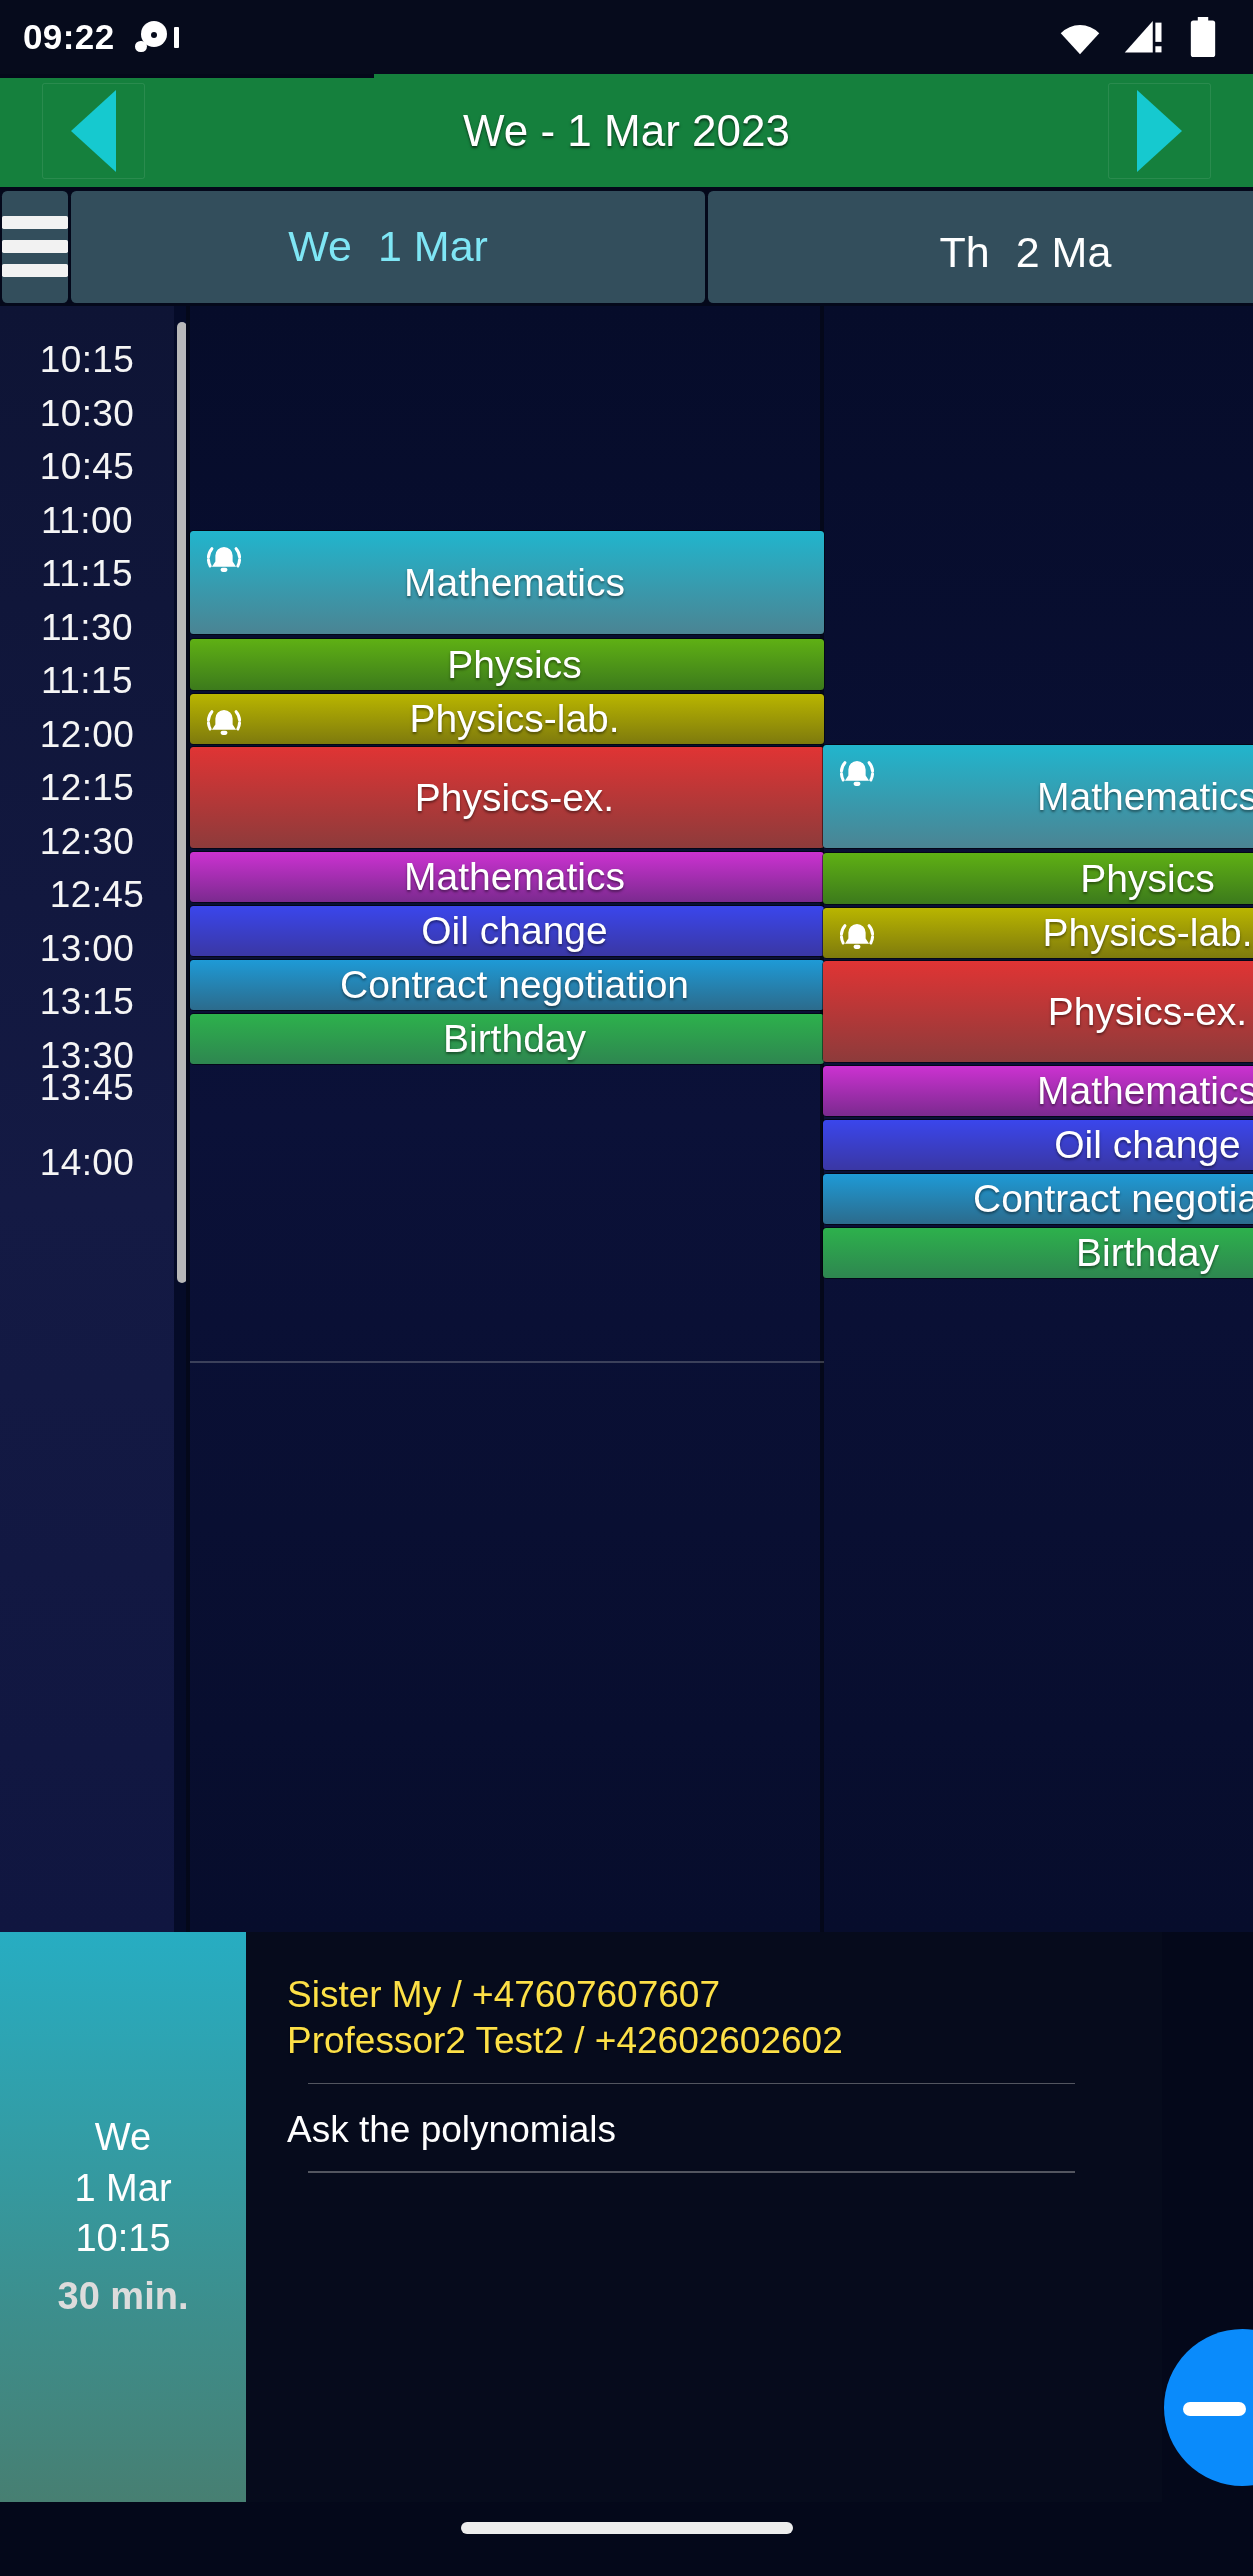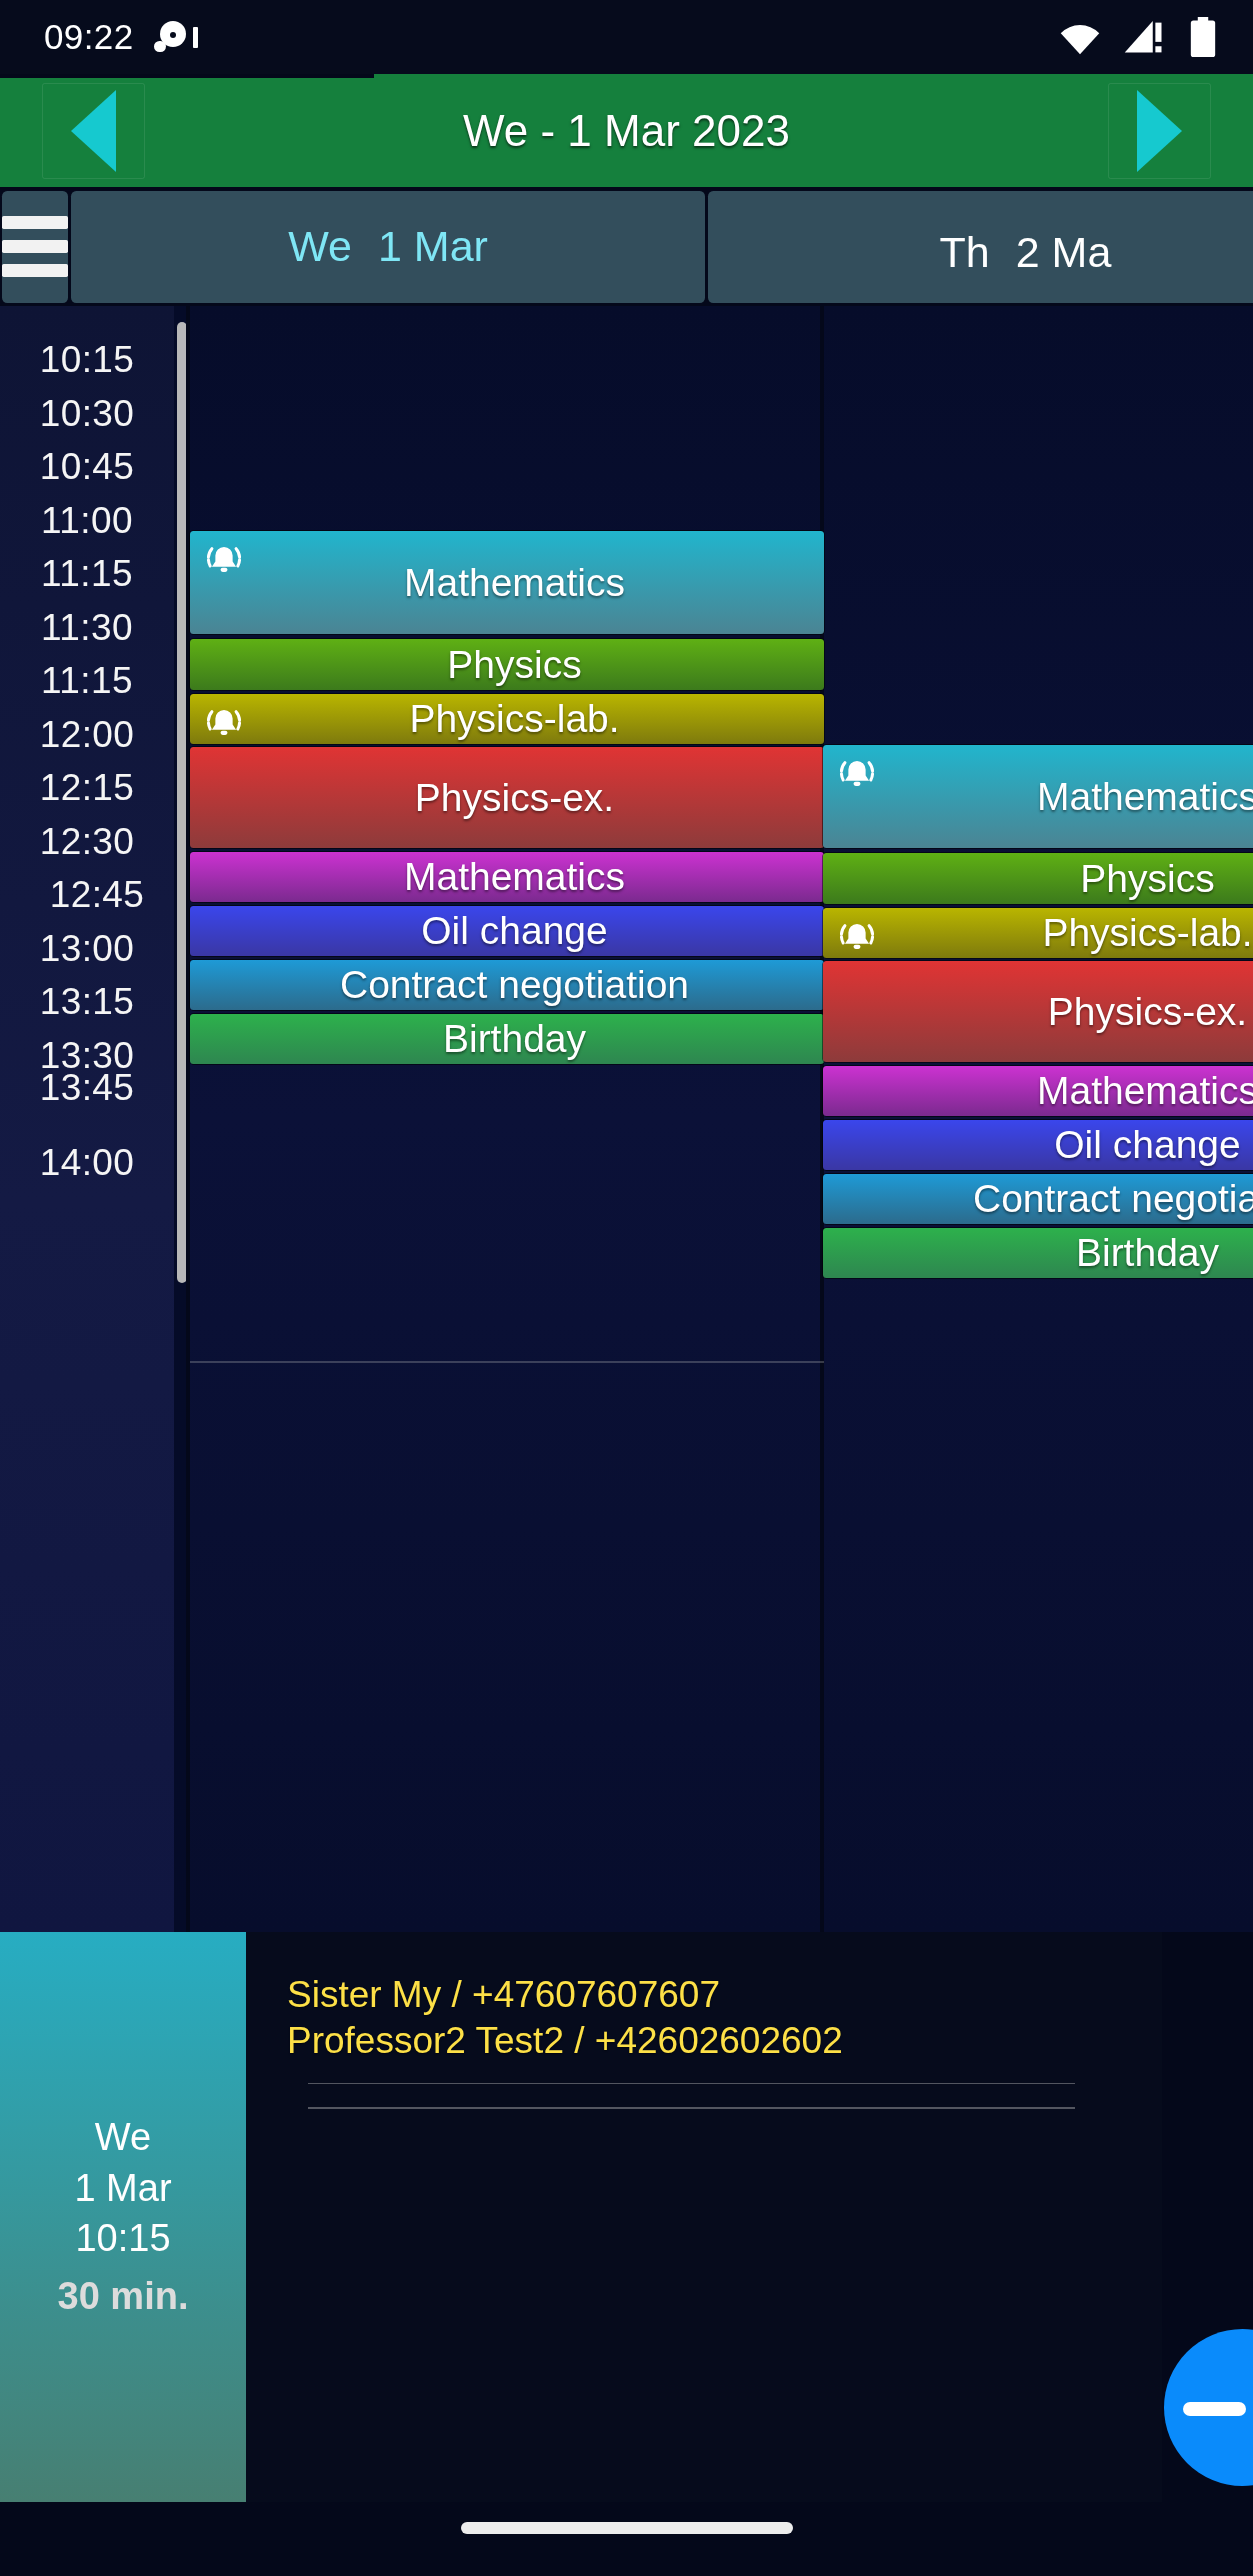--- a/index.html
+++ b/index.html
@@ -10,21 +10,21 @@
     color:#ffffff;
     position:relative;
   }
 
   
   #status-bar{
     position:absolute; left:0; top:0; width:1253px; height:74px;
     background:#060b1c; display:flex; align-items:center;
   }
   #status-clock{
-    margin-left:44px; font-size:35px; font-weight:400; letter-spacing:0.4px;
+    margin-left:23px; font-size:35px; font-weight:700; letter-spacing:0.4px;
     color:#ffffff;
   }
   #status-left-icons{ margin-left:19px; display:flex; align-items:center; gap:3.5px;}
   .disc-icon{ position:relative; width:35px; height:35px; }
   .disc-icon .ring{
     position:absolute; left:7px; top:1.7px; width:26px; height:26px;
     border-radius:50%; background:#fff;
   }
   .disc-icon .hole{
     position:absolute; left:17.4px; top:12.2px; width:6.1px; height:6.1px;
@@ -384,20 +384,21 @@
   <div id="detail-date">
     <div>We</div>
     <div>1 Mar</div>
     <div>10:15</div>
     <div class="dur">30 min.</div>
   </div>
   <div id="detail-body">
     <div class="contact-line">Sister My / +47607607607</div>
     <div class="contact-line">Professor2 Test2 / +42602602602</div>
     <div class="divider"></div>
+    <div class="note-line">Ask the polynomials</div>
     <div class="divider"></div>
   </div>
 </div>
 
 <div id="fab">
   <div class="plus-h"></div>
 </div>
 
 <div id="home-indicator"></div>
 

